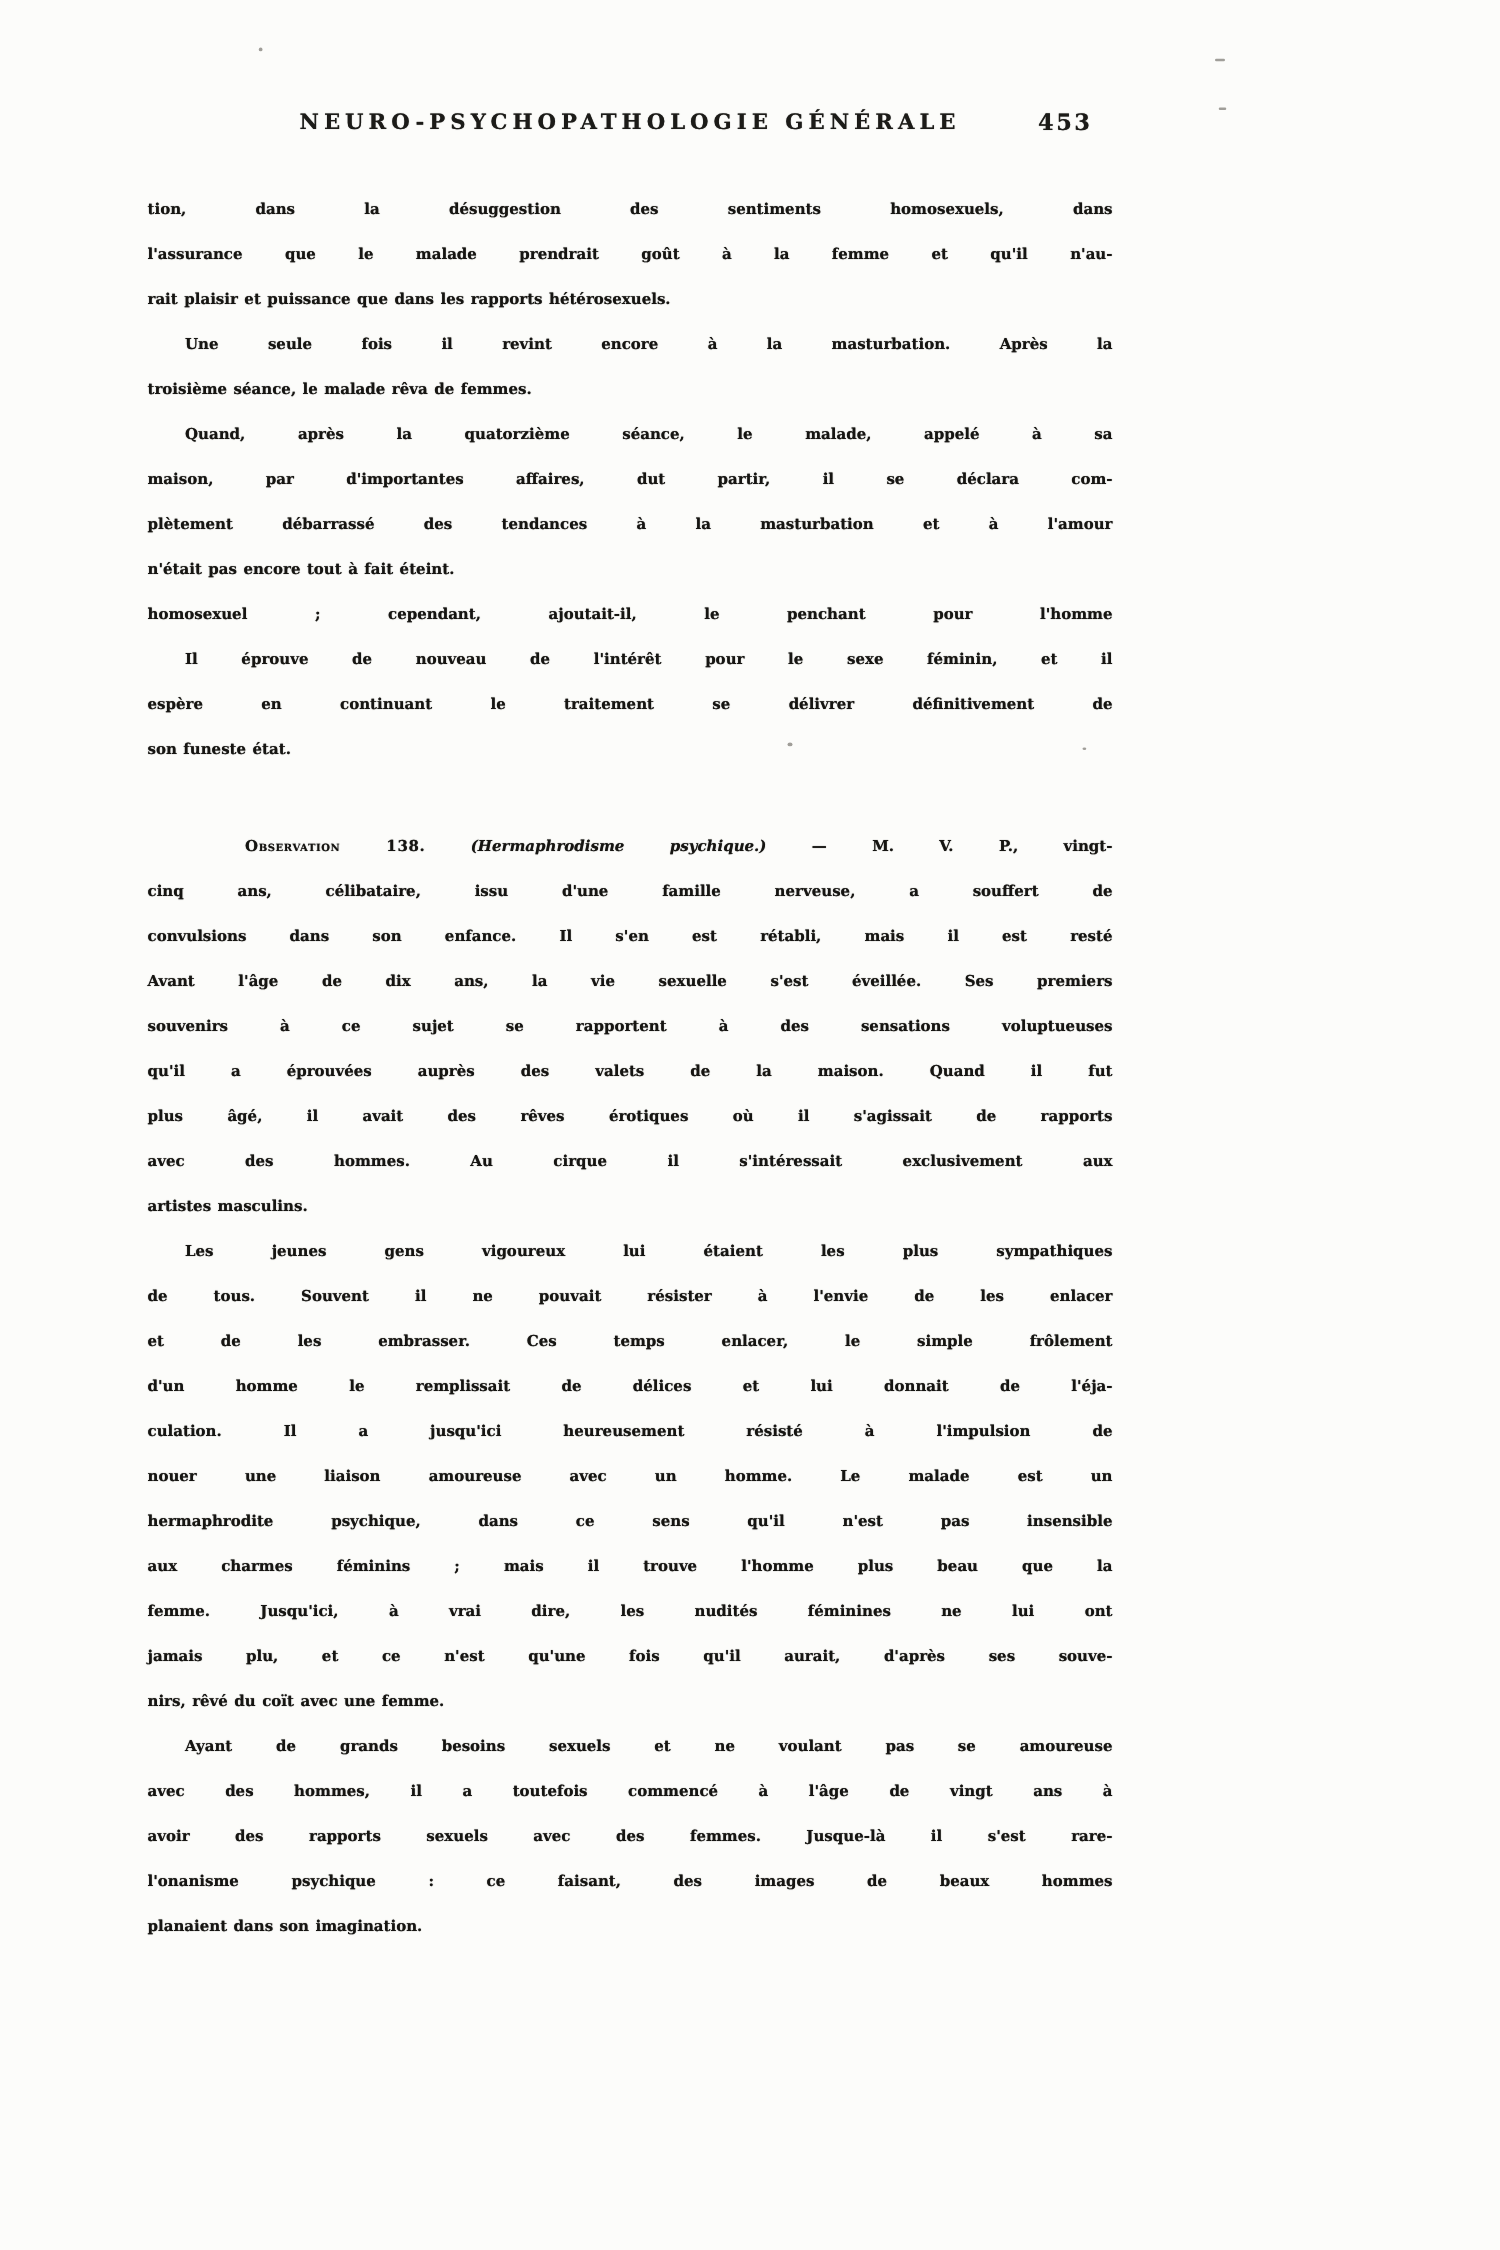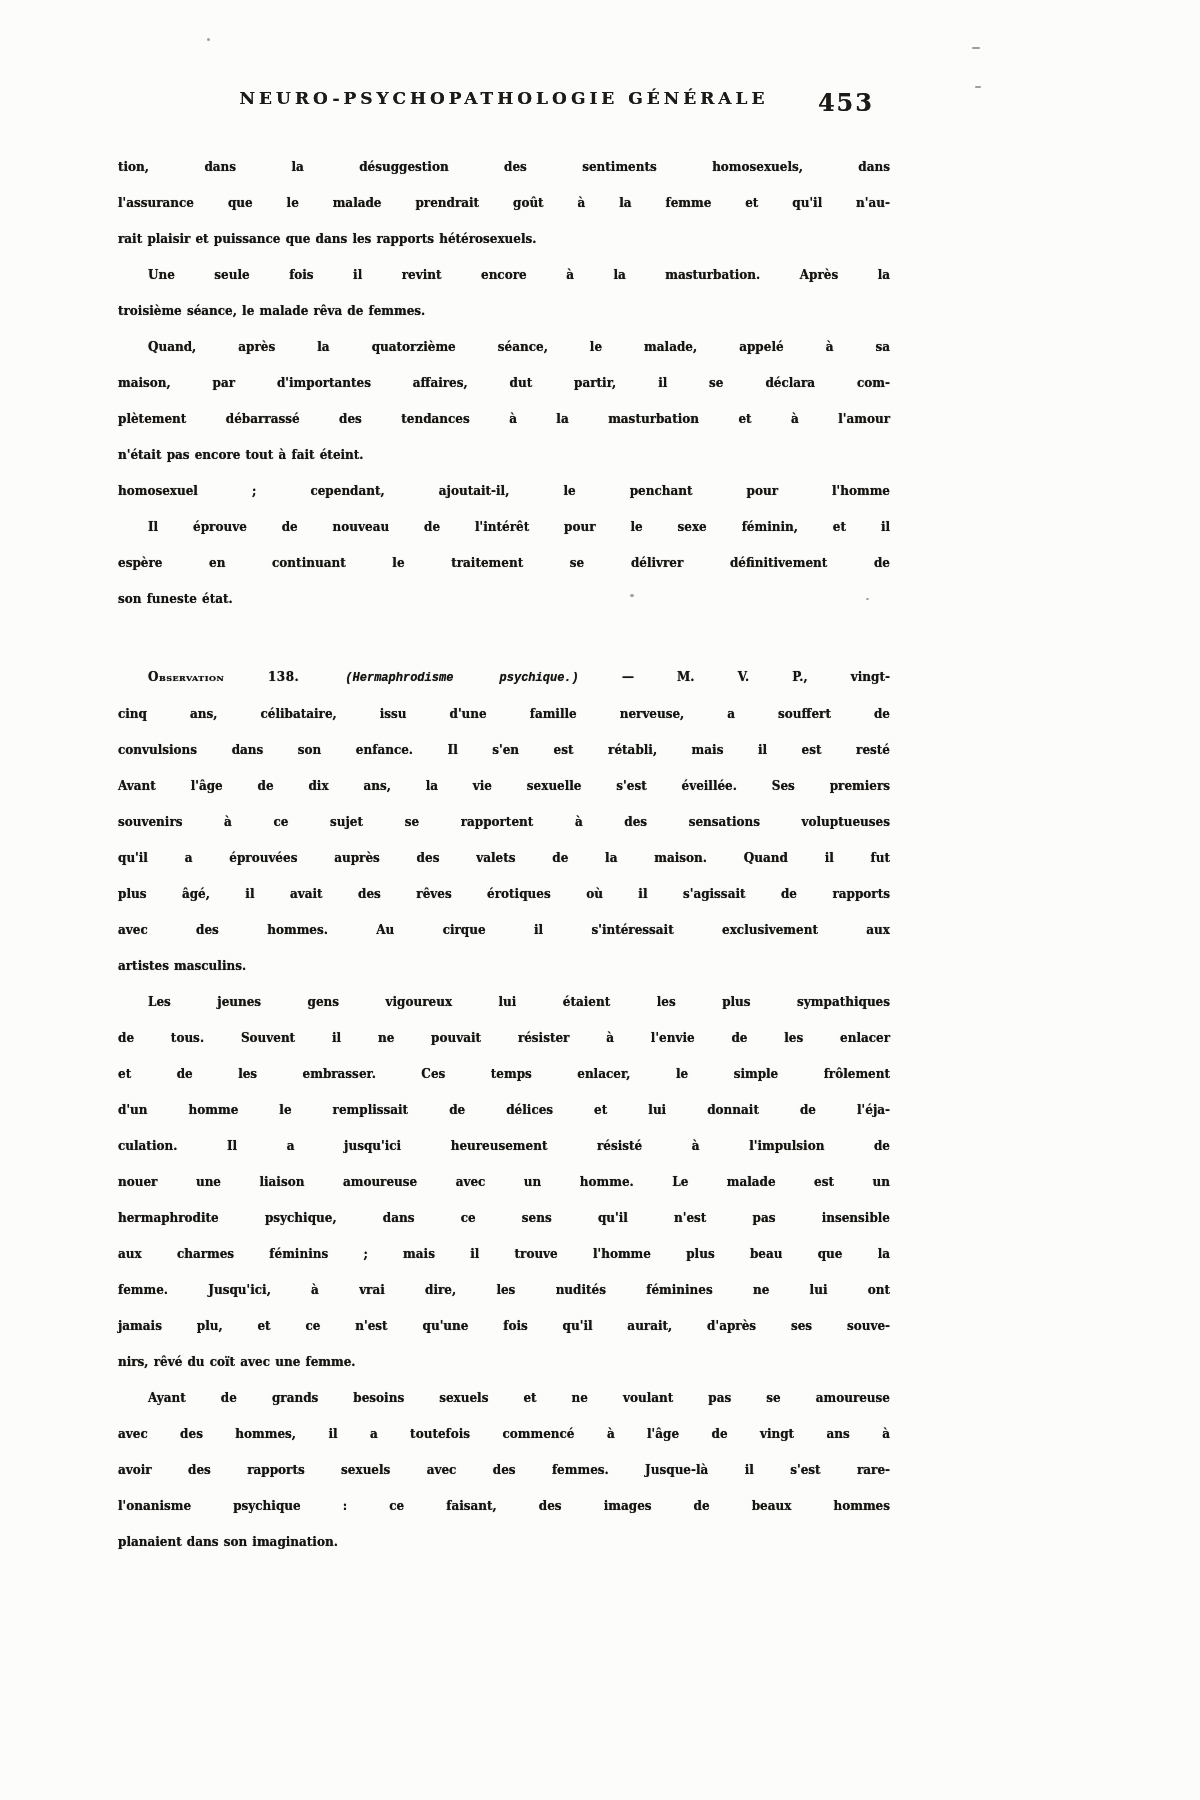--- a/index.html
+++ b/index.html
@@ -32,21 +32,21 @@
     font-weight: bold;
     letter-spacing: 4px;
     color: #1c1b18;
     text-shadow: 0 0 0.6px rgba(20,20,16,0.75);
     white-space: nowrap;
   }
   .page-number {
     position: absolute;
     right: 16px;
     top: 0;
-    font-size: 24px;
+    font-size: 18px;
     font-weight: bold;
     letter-spacing: 2px;
     color: #1c1b18;
     text-shadow: 0 0 0.6px rgba(20,20,16,0.75);
   }
   .text-block {
     position: absolute;
     left: 118px;
     top: 149px;
     width: 772px;
@@ -58,22 +58,22 @@
   .para { margin: 0; }
   .para.gap { margin-top: 42px; }
   .line {
     text-align: justify;
     text-align-last: justify;
     white-space: normal;
     word-spacing: 1px;
   }
   .line.last { text-align-last: left; }
   .para.indent .line:first-child { text-indent: 30px; }
-  .smallcaps { font-variant: small-caps; letter-spacing: 0.5px; }
-  .italic { font-style: italic; font-weight: bold; font-family: Liberation Mono, monospace; }
+  .smallcaps { font-variant: small-caps; letter-spacing: 0.5px; margin-left: 48px; }
+  .italic { font-style: italic; font-weight: bold; }
   .speck {
     position: absolute;
     background: #6e6c66;
     opacity: 0.65;
     border-radius: 50%;
   }
 </style>
 </head>
 <body>
 

